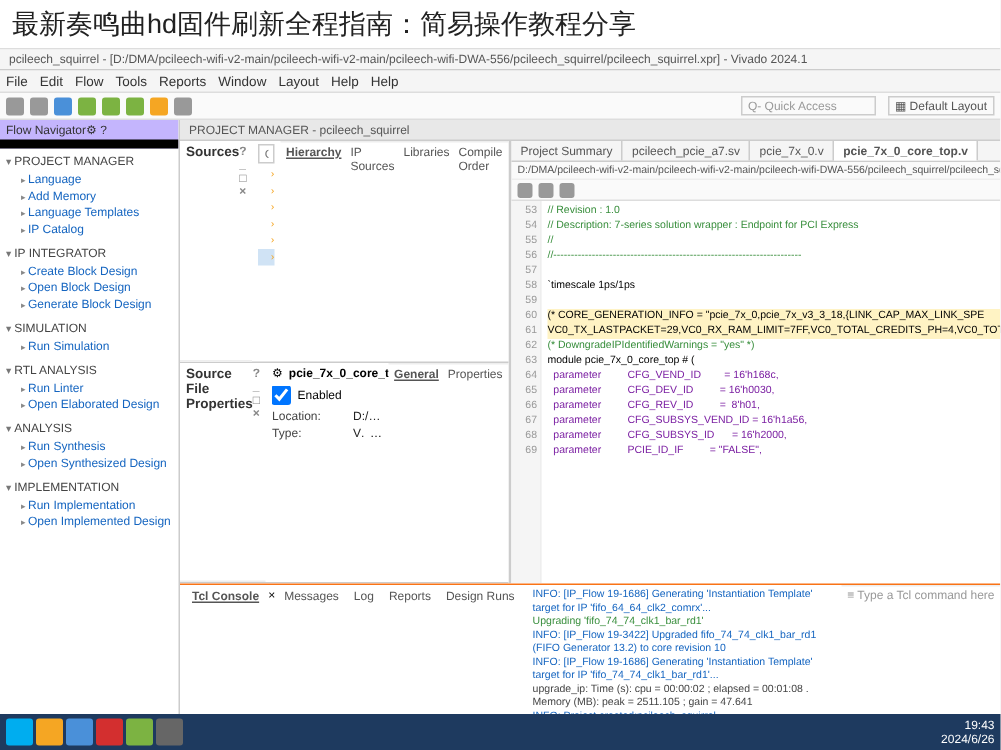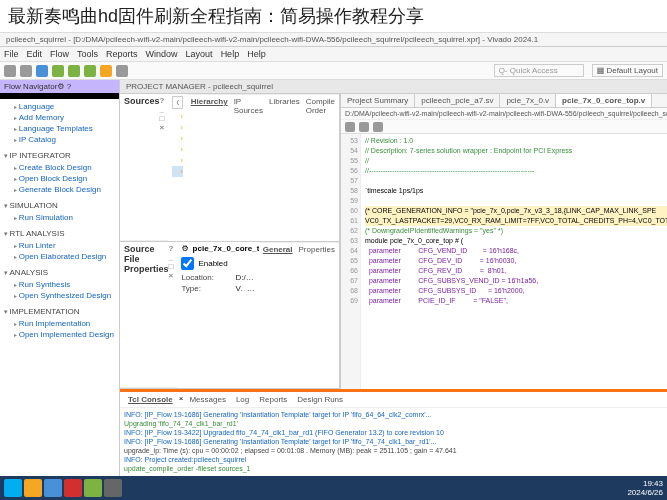--- a/index.html
+++ b/index.html
@@ -48,21 +48,21 @@
 .editor-tabs { display: flex; background: #f5f5f5; border-bottom: 1px solid #ccc; font-size: 8px; }
 .editor-tab { padding: 2px 6px; border-right: 1px solid #ccc; color: #555; cursor: pointer; white-space: nowrap; }
 .editor-tab.active { background: #fff; font-weight: bold; }
 .path-bar { padding: 2px 4px; font-size: 7px; color: #555; border-bottom: 1px solid #eee; background: #fafafa; white-space: nowrap; overflow: hidden; text-overflow: ellipsis; }
 .code-area { flex: 1; display: flex; font-family: Consolas, monospace; font-size: 7px; overflow: hidden; background: #fff; }
 .gutter { width: 20px; background: #f5f5f5; color: #999; text-align: right; padding: 2px 2px 0 0; line-height: 10px; border-right: 1px solid #eee; }
 .code-lines { flex: 1; padding: 2px 4px; line-height: 10px; white-space: pre; overflow: hidden; }
 .kw { color: #7b1fa2; }
 .cmt { color: #388e3c; }
 .hl { background: #fff3c4; }
-.bottom-panel { height: 100px; display: flex; flex-direction: column; border-top: 3px solid #f97316; background: #fff; }
+.bottom-panel { height: 100px; display: flex; border-top: 1px solid #f97316; background: #fff; }
 .console-tabs { display: flex; gap: 2px; padding: 2px 4px; font-size: 8px; border-bottom: 1px solid #eee; }
 .console-tab { padding: 1px 4px; color: #555; cursor: pointer; }
 .console-tab.active { text-decoration: underline; font-weight: bold; }
 .console-body { flex: 1; padding: 2px 4px; font-family: Consolas, monospace; font-size: 7px; color: #444; overflow: hidden; line-height: 9px; }
 .console-body .ok { color: #388e3c; }
 .console-body .info { color: #1565c0; }
 .console-input { border-top: 1px solid #eee; padding: 1px 4px; font-size: 8px; color: #999; }
 .statusbar { height: 14px; background: #e8e8e8; display: flex; align-items: center; padding: 0 6px; font-size: 7px; color: #555; gap: 8px; }
 .taskbar { height: 24px; background: #1e3a5f; display: flex; align-items: center; padding: 0 4px; gap: 2px; position: absolute; bottom: 0; left: 0; right: 0; }
 .taskbar .task-ico { width: 18px; height: 18px; border-radius: 2px; }
@@ -103,20 +103,21 @@
   </div>
 
   <div class="main">
     <div class="nav-panel">
       <div class="nav-header">
         <span>Flow Navigator</span>
         <span>⚙ ?</span>
       </div>
       <div id="nav-body">
           <div class="nav-section">
+            <div class="sec-title">PROJECT MANAGER</div>
             <div class="nav-item link">Language</div>
             <div class="nav-item link">Add Memory</div>
             <div class="nav-item link">Language Templates</div>
             <div class="nav-item link">IP Catalog</div>
           </div>
           <div class="nav-section">
             <div class="sec-title">IP INTEGRATOR</div>
             <div class="nav-item link">Create Block Design</div>
             <div class="nav-item link">Open Block Design</div>
             <div class="nav-item link">Generate Block Design</div>

